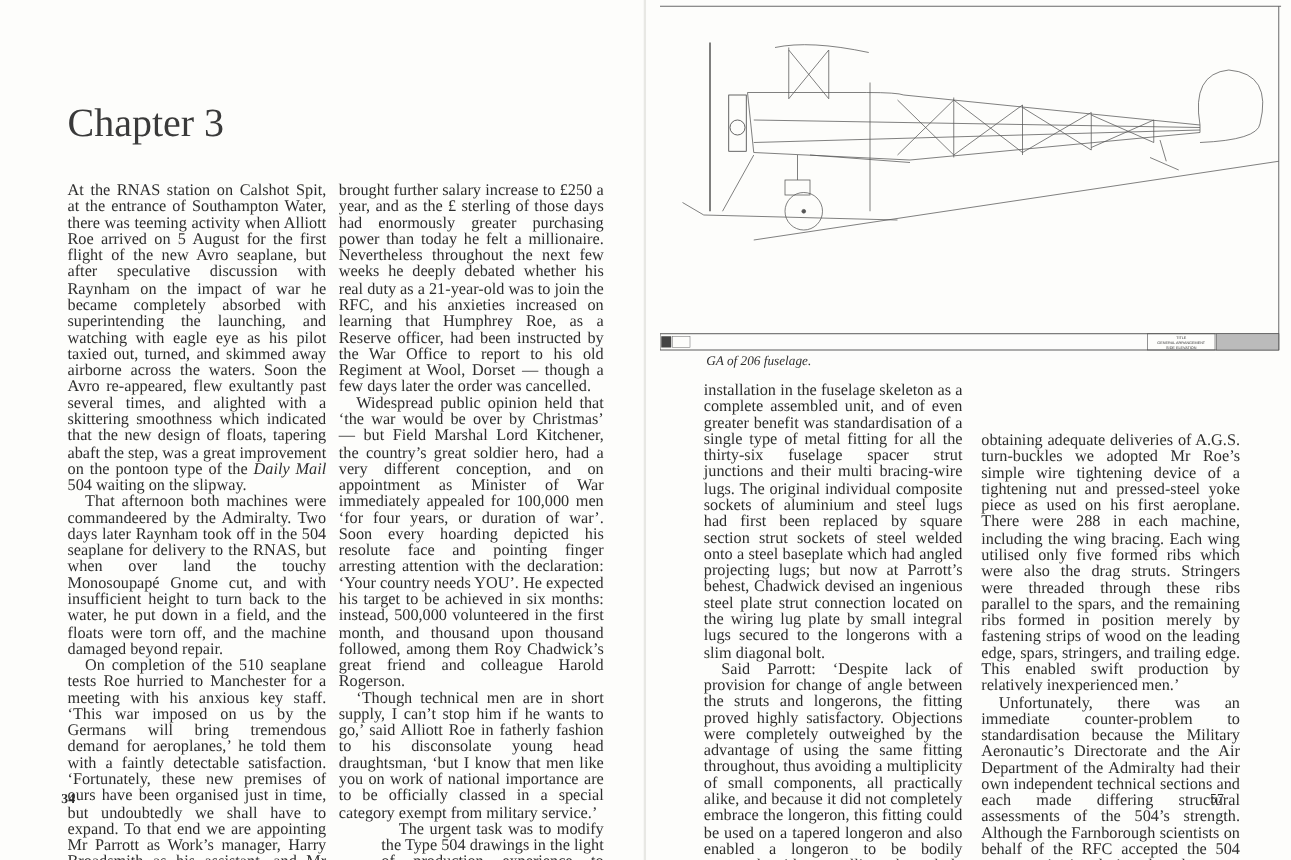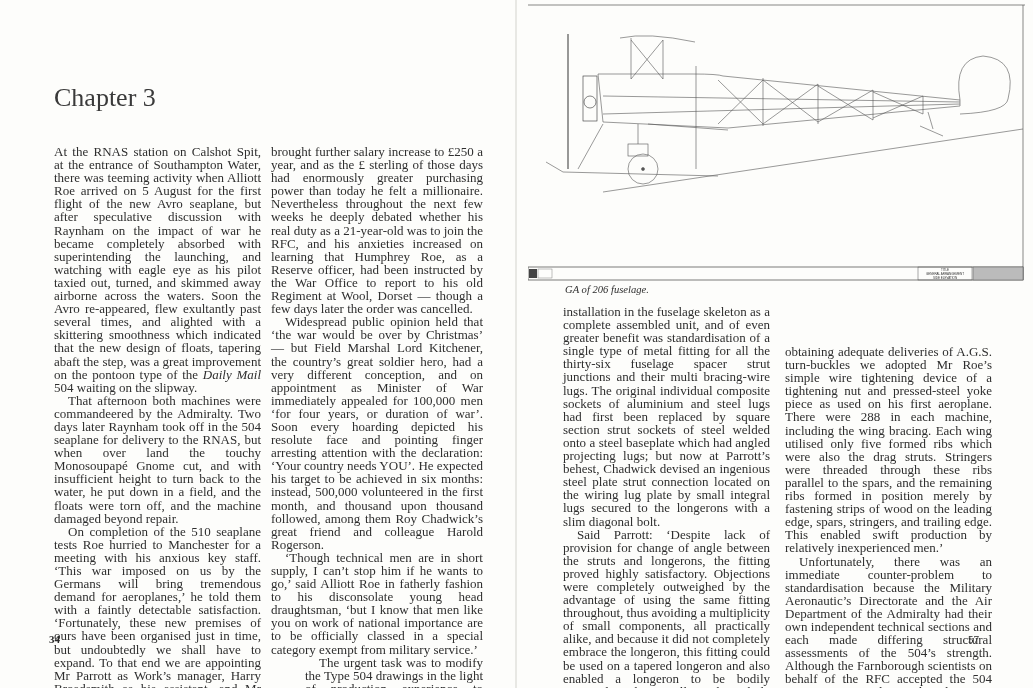--- a/index.html
+++ b/index.html
@@ -1,21 +1,21 @@
 <!DOCTYPE html>
 <html><head>
 <meta charset="utf-8">
 <style>
   html,body{margin:0;padding:0;background:#ffffff;}
   body{width:1033px;height:688px;position:relative;overflow:hidden;font-family:"Liberation Serif","DejaVu Serif",serif;color:#2a2a2a;}
   .page{position:absolute;top:0;height:688px;background:#fdfdfb;}
   #left-page{left:0;width:516px;}
   #right-page{left:517px;width:516px;}
   .gutter{position:absolute;left:515px;top:0;width:2px;height:688px;background:#e8e8e4;}
-  .chapter-heading{position:absolute;left:54px;top:85px;font-size:26px;line-height:26px;color:#3a3a3a;font-weight:normal;}
+  .chapter-heading{position:absolute;left:54px;top:85px;font-size:32px;line-height:26px;color:#3a3a3a;font-weight:normal;}
   .chapter-heading div{white-space:nowrap;}
   .col{position:absolute;font-size:13px;line-height:13.1px;text-align:justify;color:#2e2e2e;}
   .col p{margin:0;text-indent:14px;}
   .col p.noindent{text-indent:0;}
   #left-col-1{left:54px;top:145px;width:207px;}
   #left-col-2{left:271px;top:145px;width:212px;}
   #right-col-1{left:563px;top:305px;width:207px;}
   #right-col-2{left:785px;top:305px;width:207px;margin-top:40px;}
   .folio{position:absolute;font-size:11px;color:#2a2a2a;}
   #folio-left{left:37px;top:633px;font-weight:bold;margin-left:12px;}

